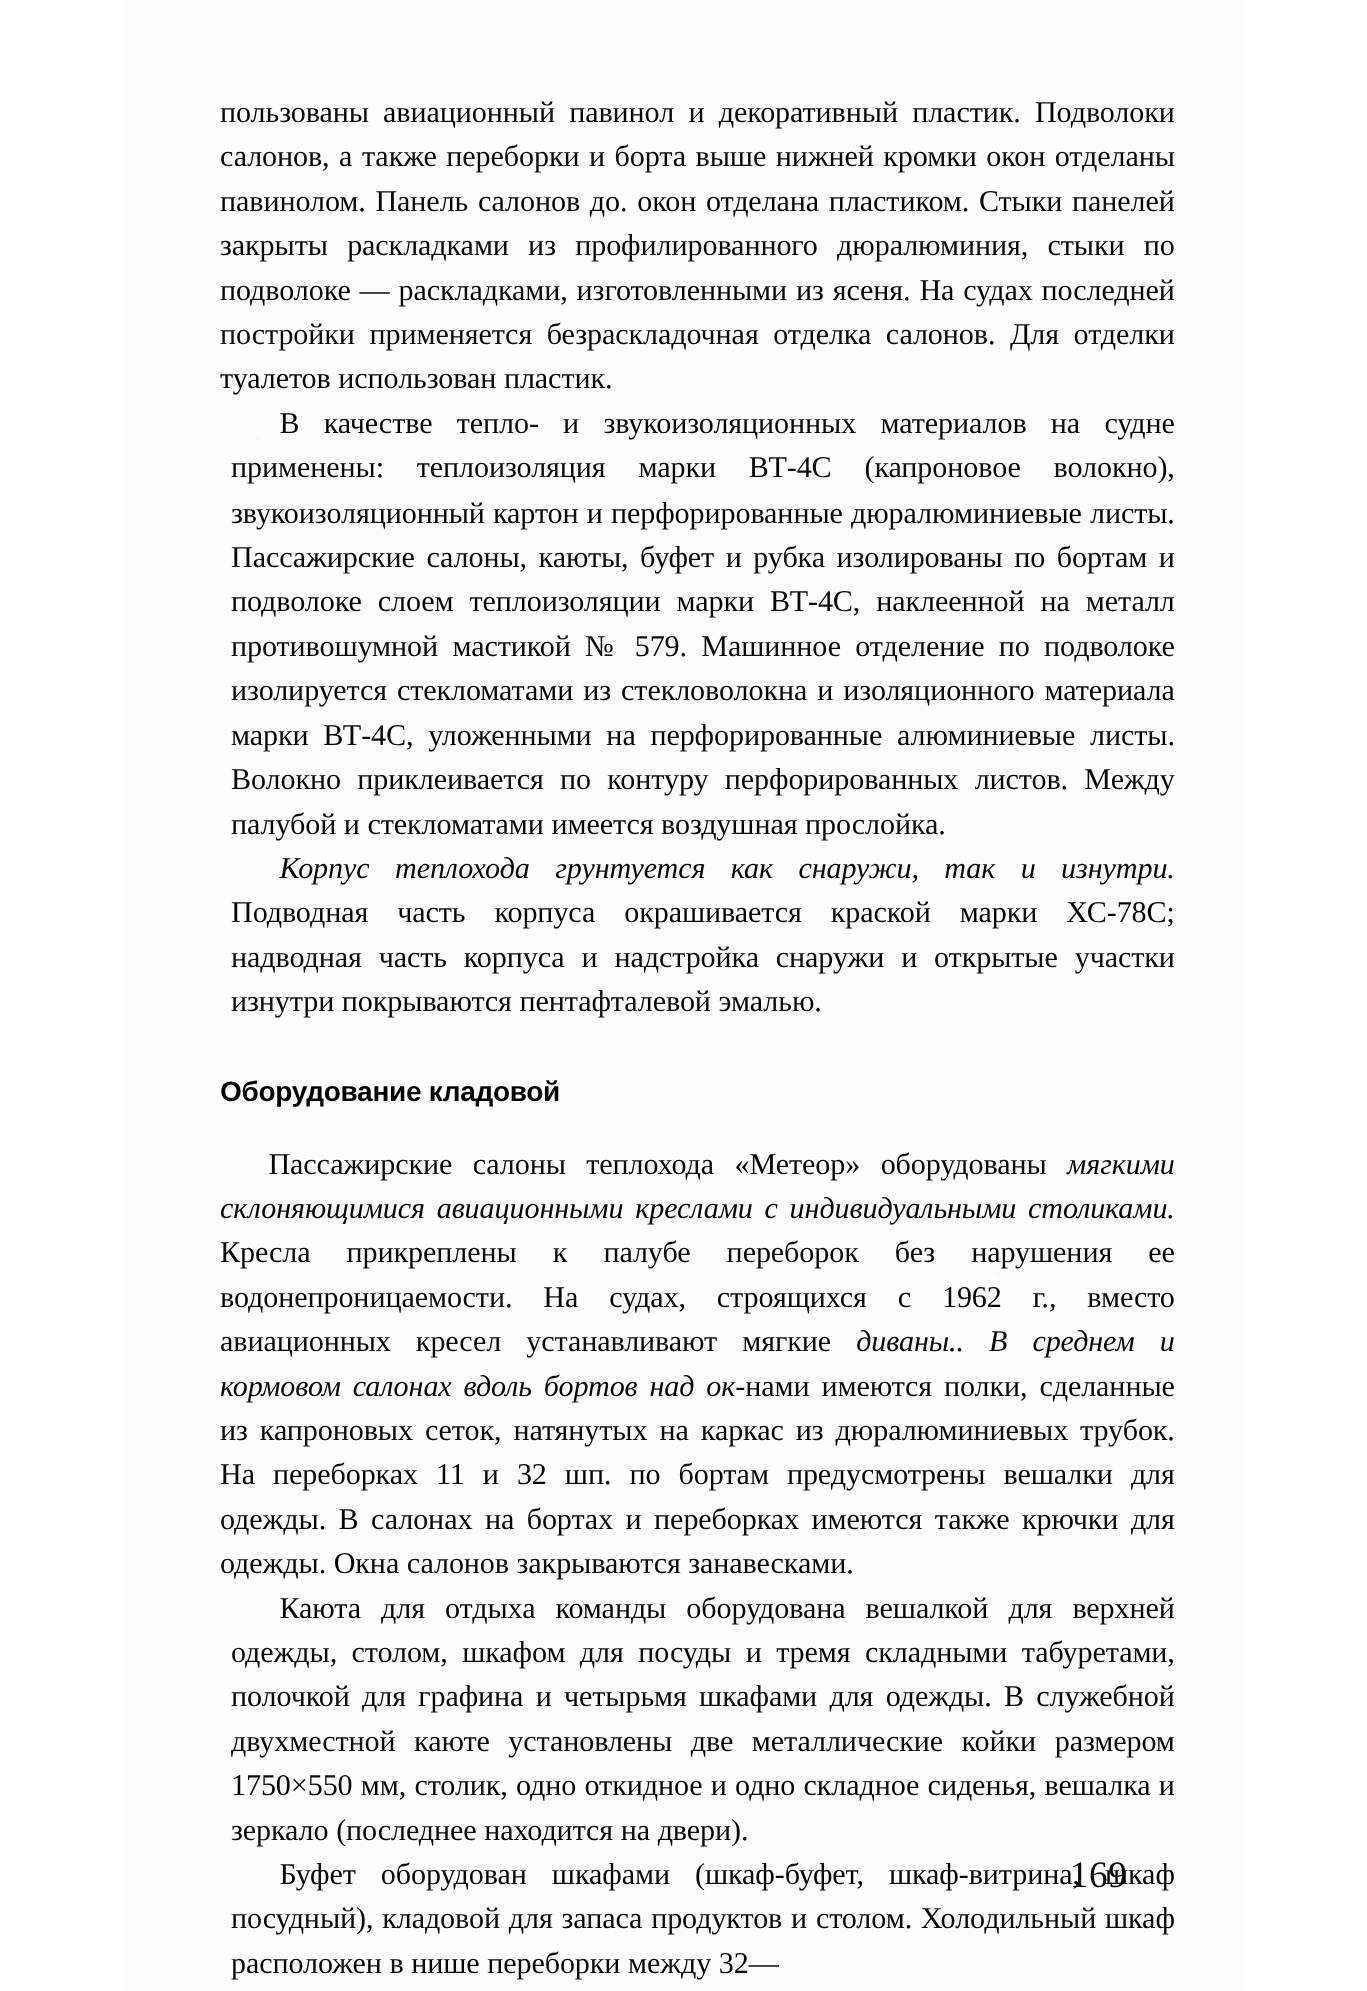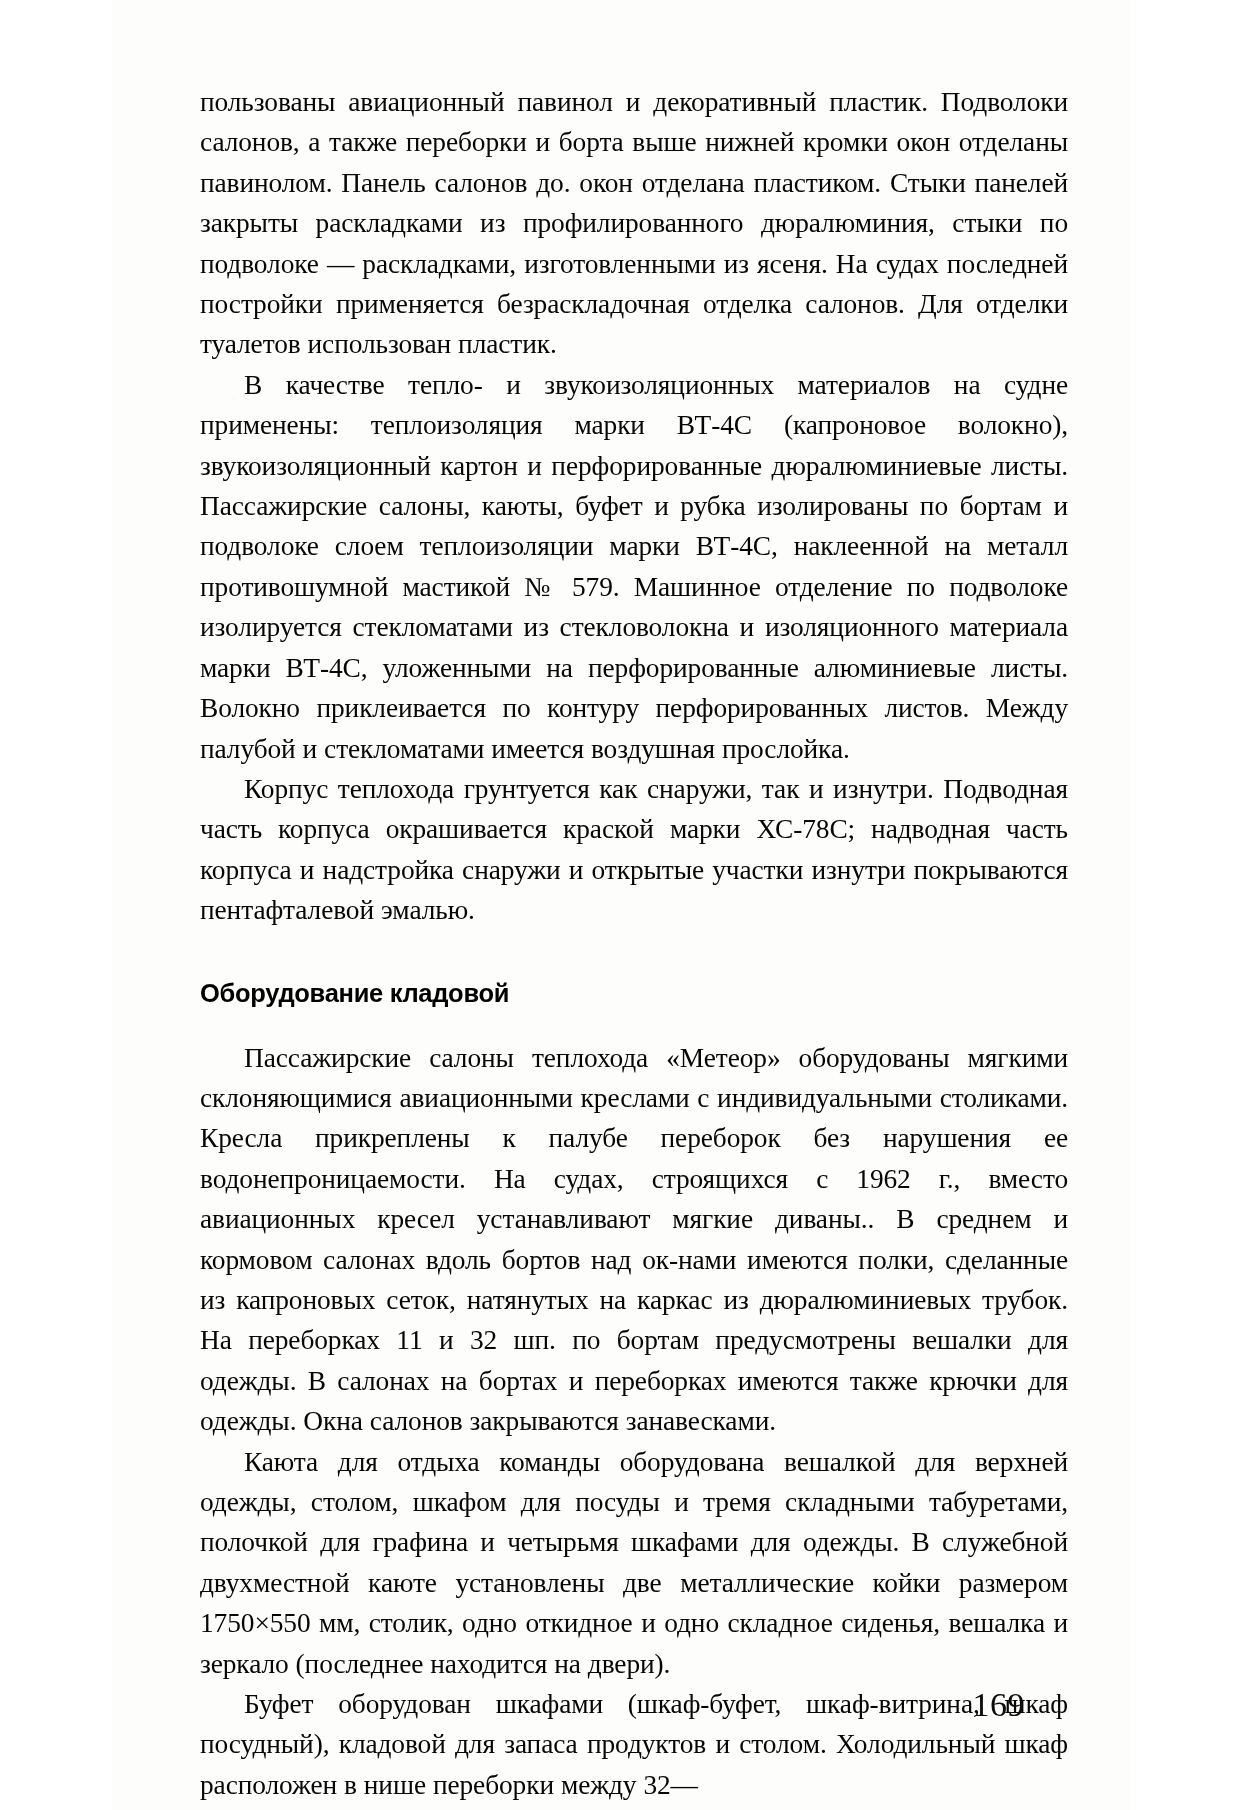--- a/index.html
+++ b/index.html
@@ -40,25 +40,27 @@
     line-height: 40.4px;
     text-align: justify;
     text-justify: inter-word;
     color: #0d0d0d;
     letter-spacing: -0.1px;
     word-spacing: 0.2px;
     -webkit-font-smoothing: none;
   }
   p.body-par + p.body-par {
     margin-top: 0;
+    margin-left: 10px;
   }
   p.indent {
     text-indent: 44px;
   }
   .ital {
+    font-style: italic;
   }
   h2.section-heading {
     margin: 0;
     font-family: "Liberation Sans", "DejaVu Sans", sans-serif;
     font-size: 25.5px;
     font-weight: bold;
     color: #000000;
     letter-spacing: -0.3px;
   }
   .heading-block {

